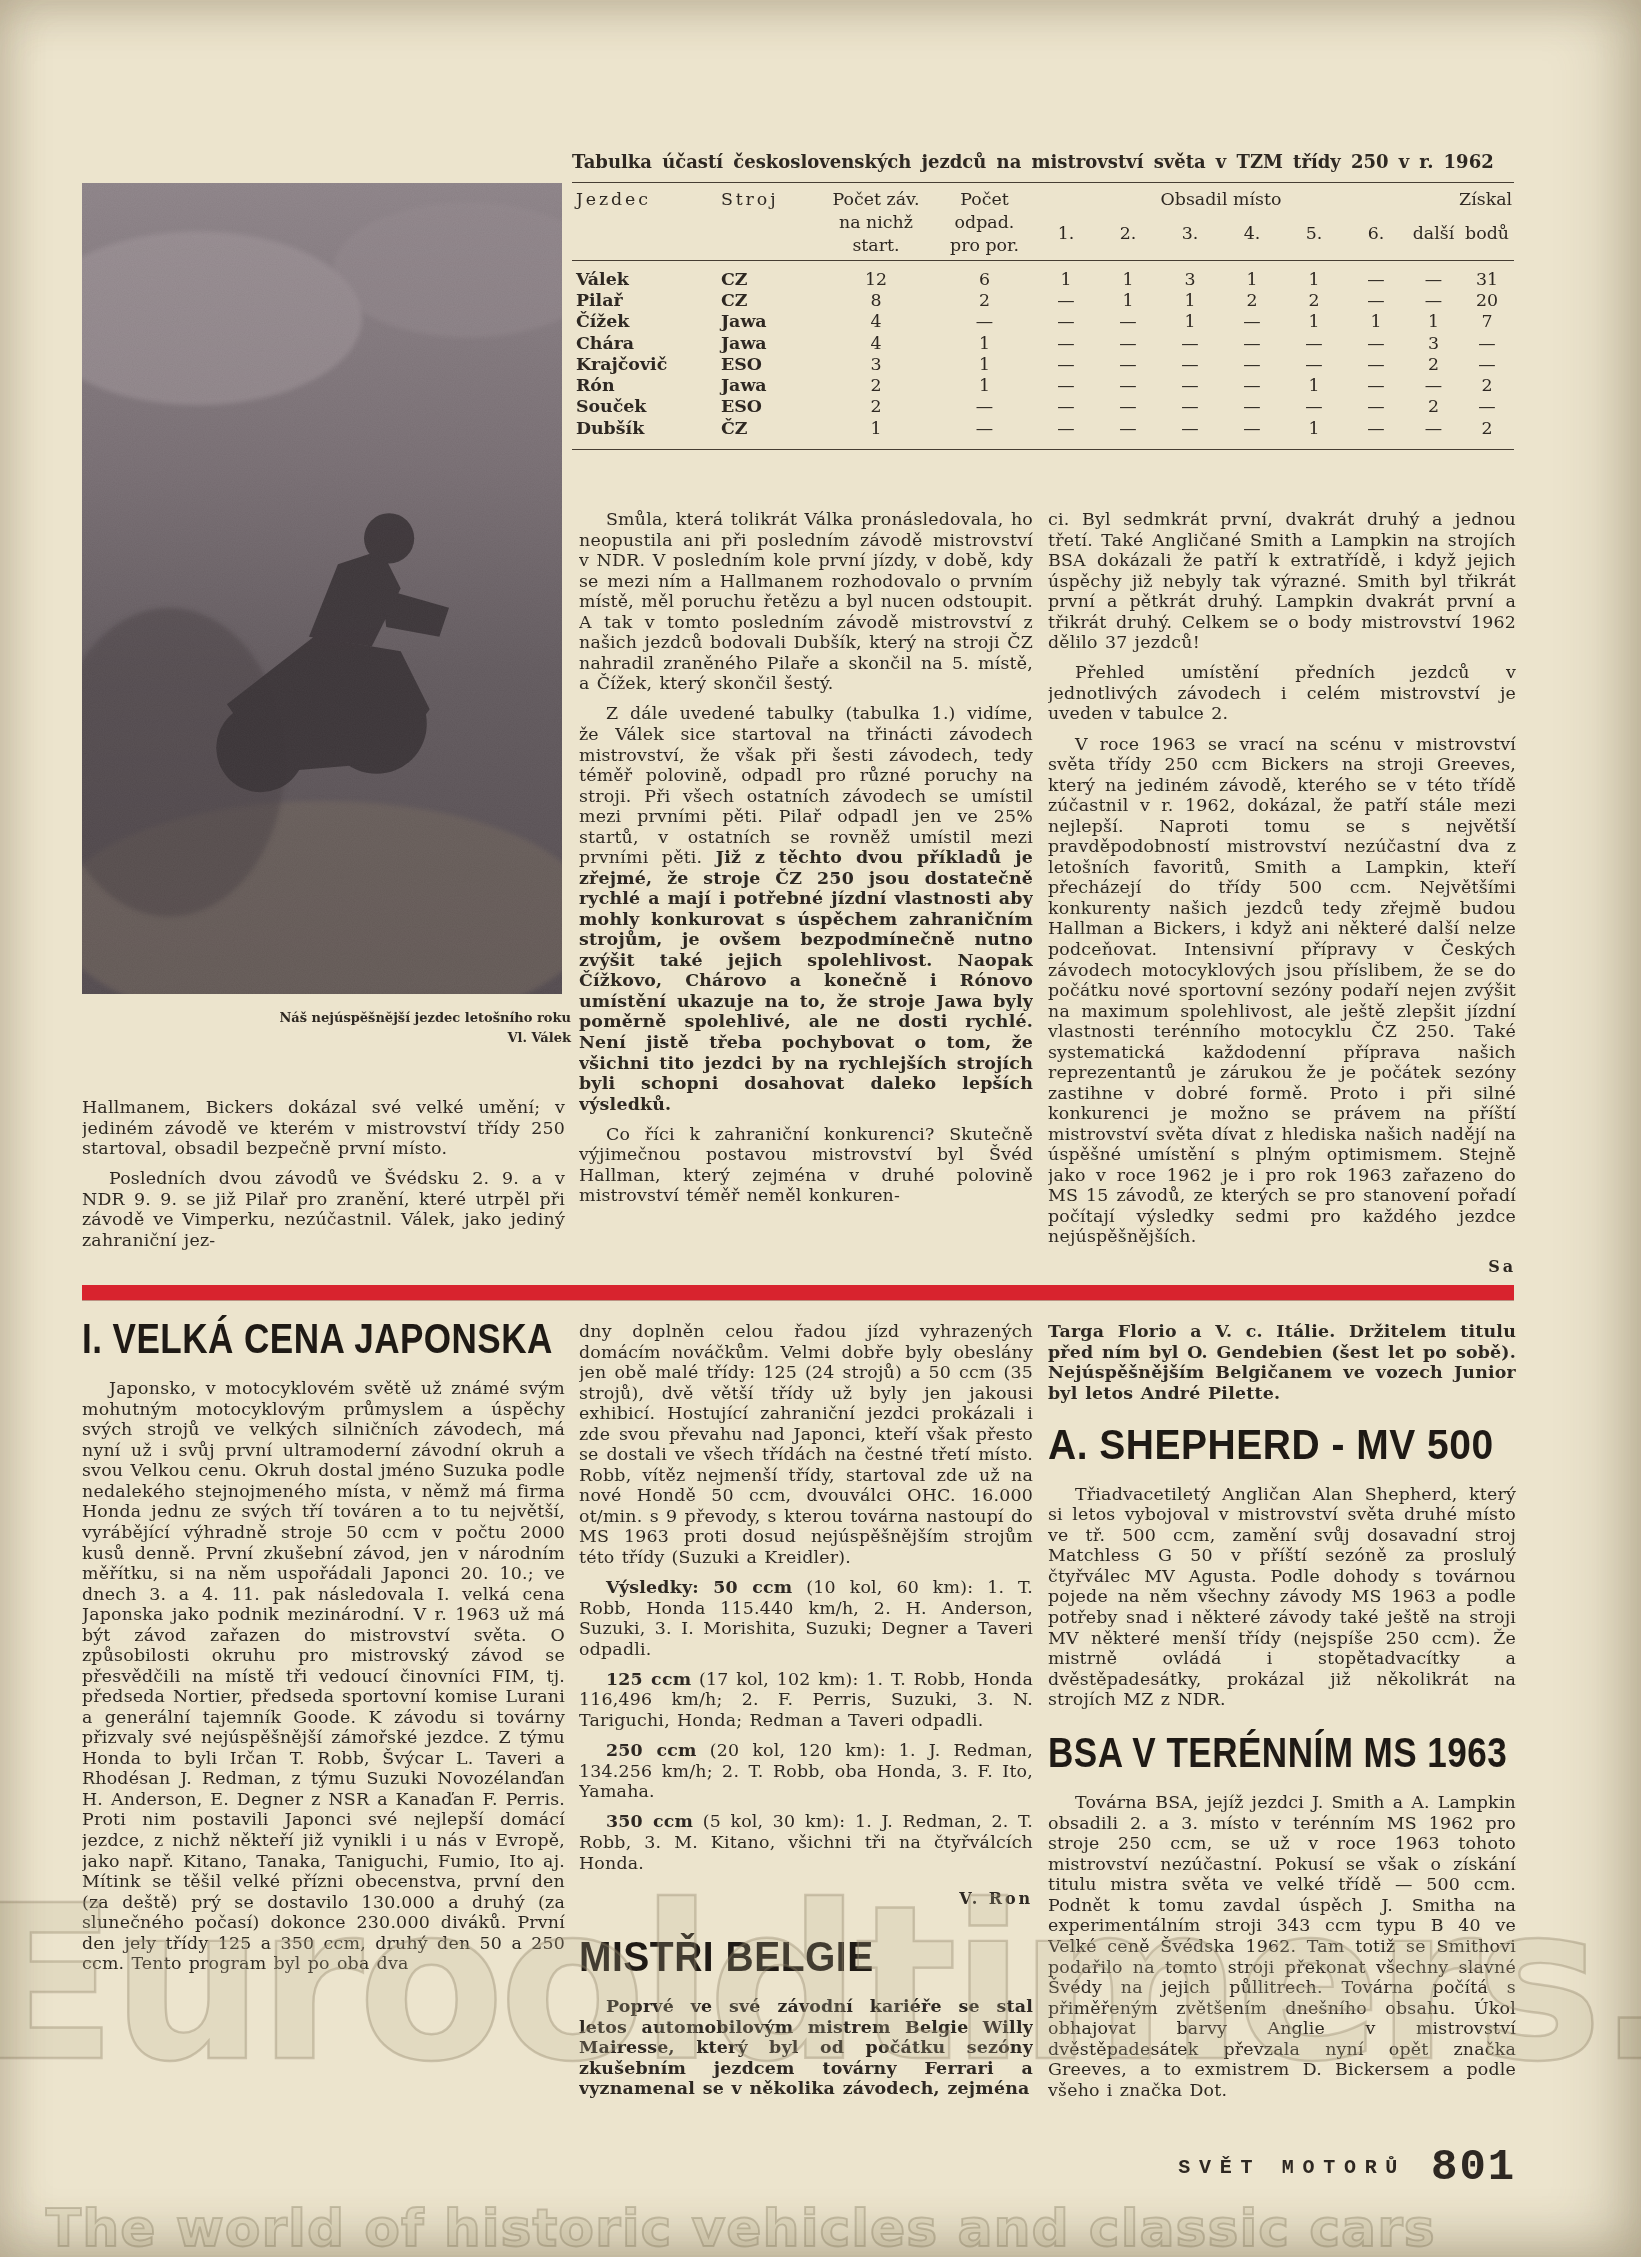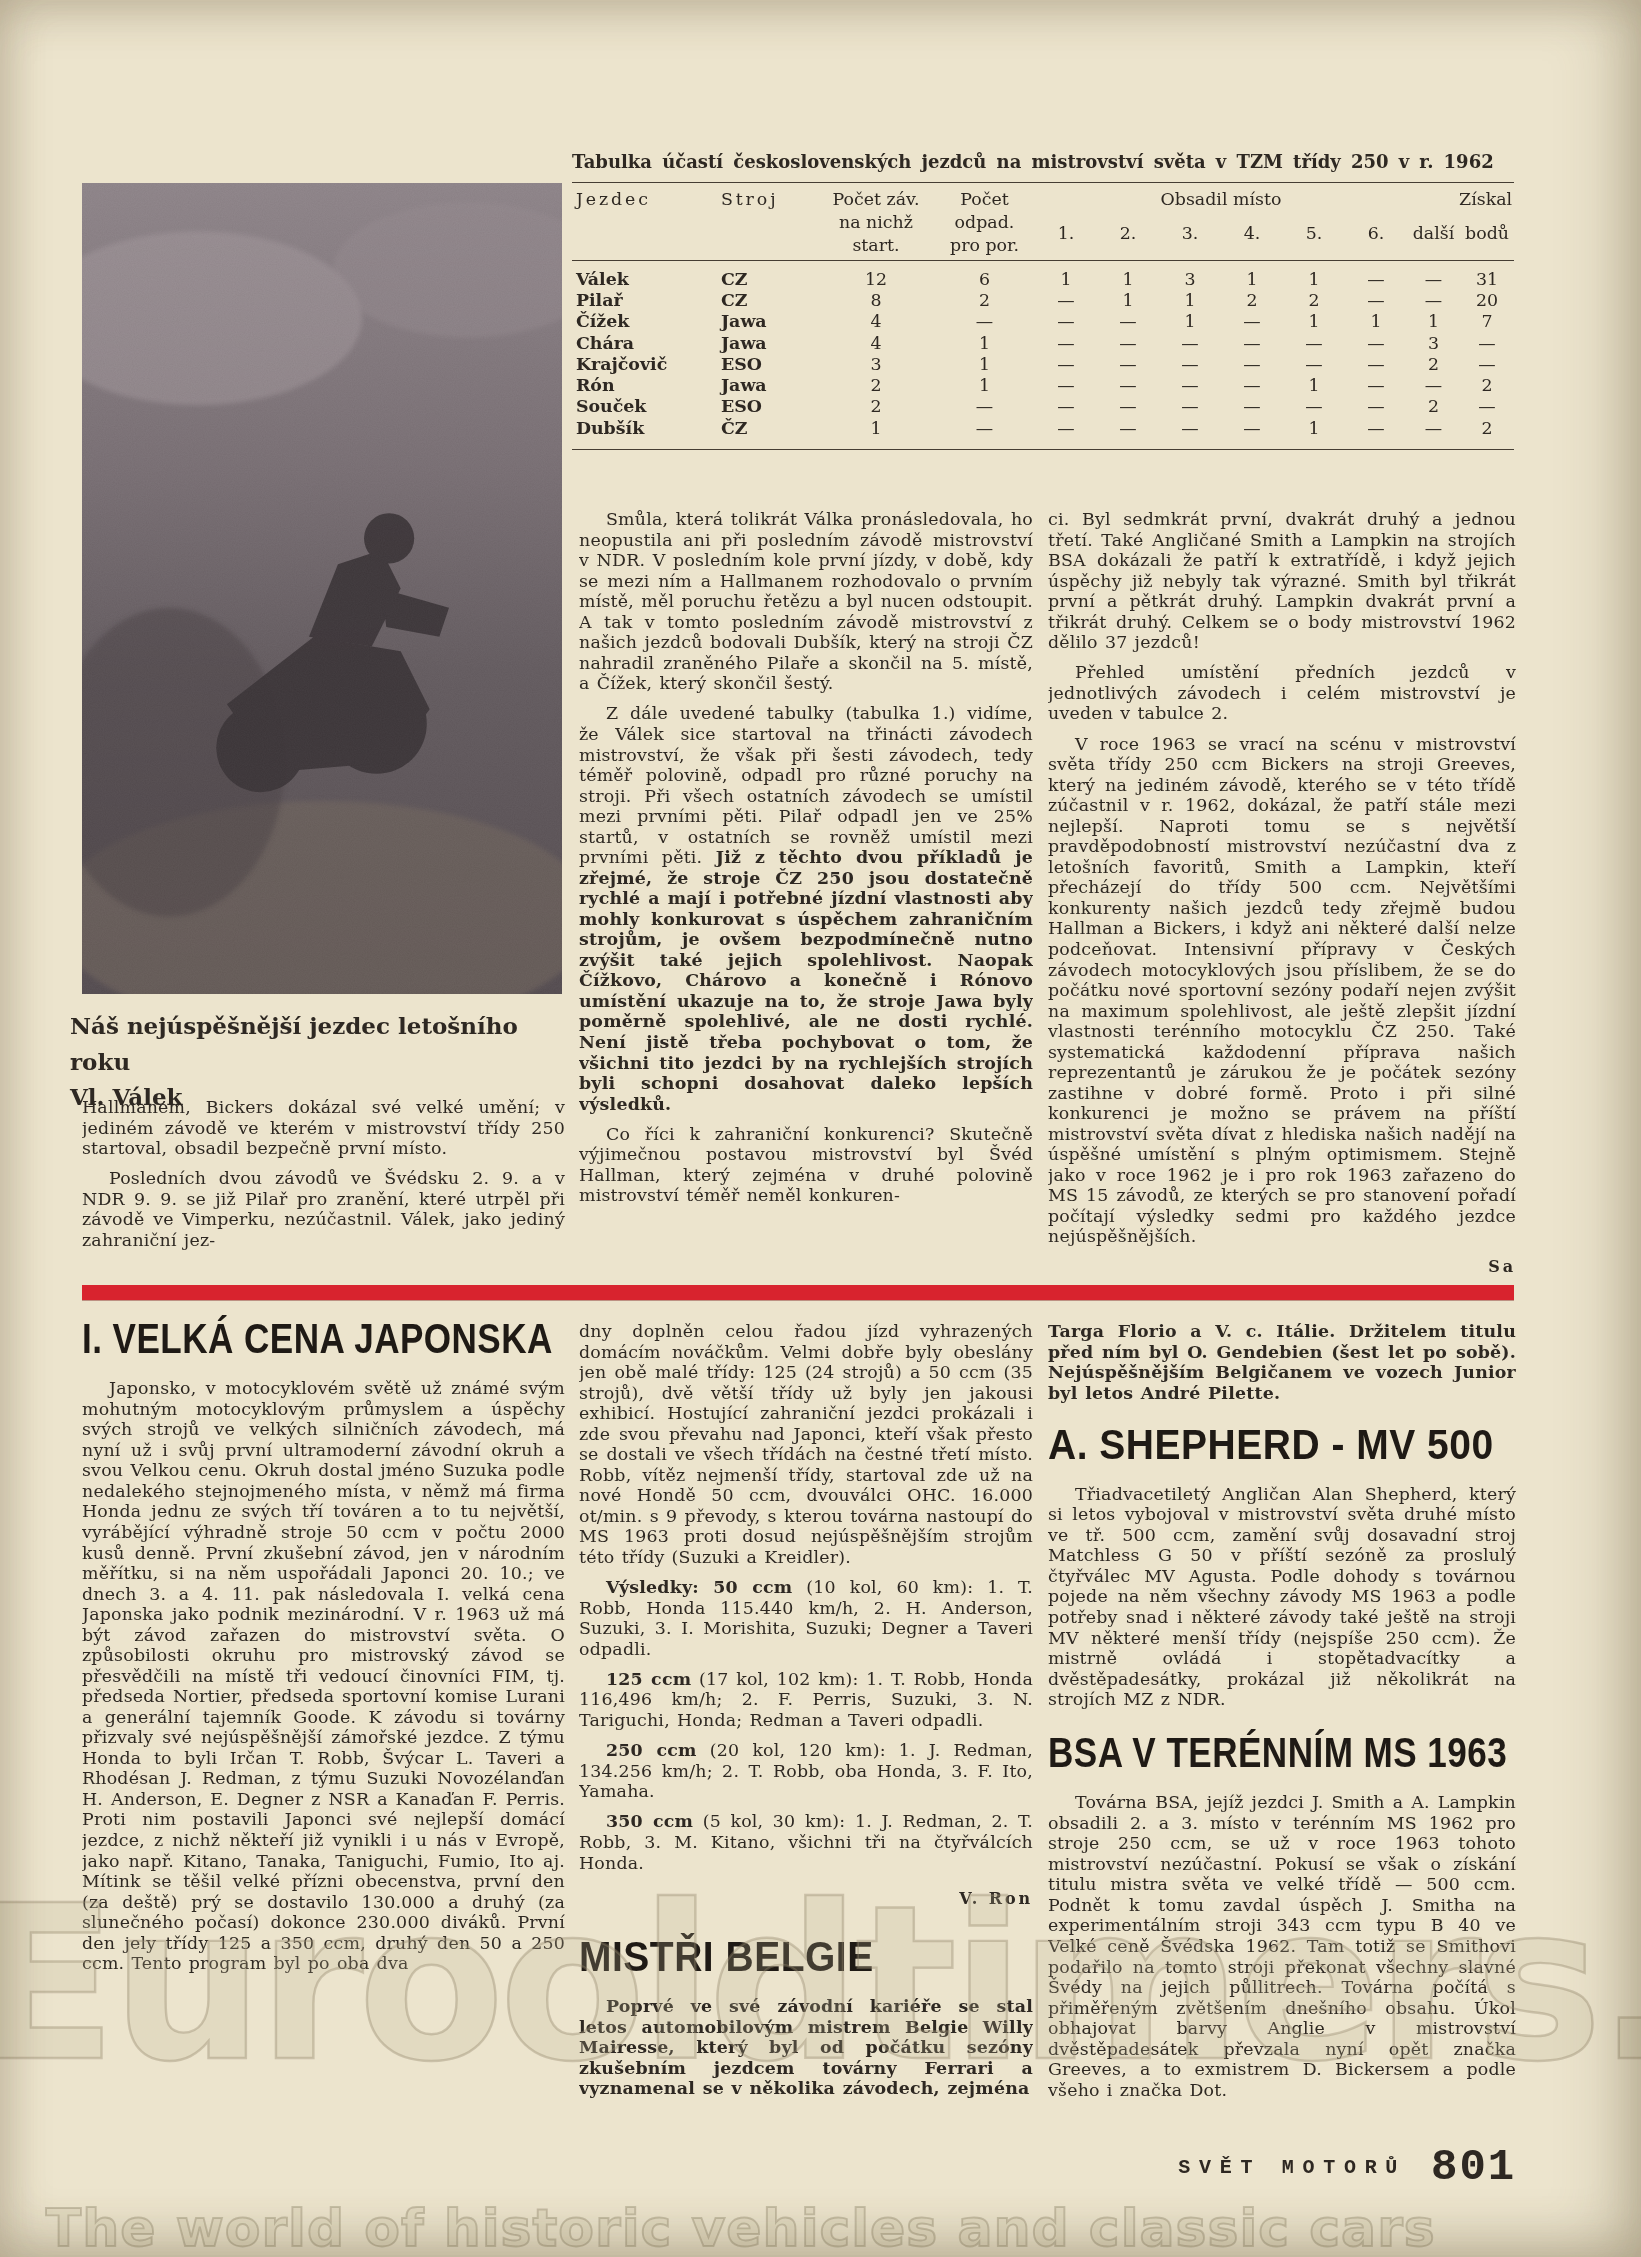--- a/index.html
+++ b/index.html
@@ -22,21 +22,21 @@
   .headline{
     font-family:"Liberation Sans", sans-serif;font-weight:700;
     font-size:39px;letter-spacing:0.5px;color:#1f1a15;white-space:nowrap;
     margin:0 0 19.3px 0;transform:scaleY(1.08);transform-origin:left top;
   }
   .headline.tight{transform:scaleX(.90) scaleY(1.08);}
   .sig{text-align:right;font-weight:700;letter-spacing:2.9px;margin-top:1.9px;}
   
   .photo{left:82px;top:183px;width:480px;height:811px;background:#6d6366;}
   .photo svg{display:block;width:100%;height:100%;}
-  .caption{left:70px;top:1008px;width:483px;text-align:left;font-weight:700;font-size:23px;line-height:1.55;}
+  .caption{left:88px;top:1008px;width:483px;text-align:right;font-weight:700;font-size:13px;line-height:1.55;}
   
   .t1{left:572px;top:151px;width:942px;}
   .t1-title{font-weight:700;font-size:18px;word-spacing:3.9px;margin-bottom:9.7px;white-space:nowrap;}
   .t1-grid{display:grid;grid-template-columns:145px 101px 116px 101px repeat(6,62px) 53px 54px;font-size:17.4px;}
   .t1-head{border-top:1.9px solid #453d33;border-bottom:1.9px solid #453d33;padding:5.8px 0 3.9px 0;}
   .t1-head .cell{display:flex;align-items:flex-start;justify-content:center;text-align:center;line-height:1.3;}
   .t1-head .tl{justify-content:flex-start;padding-left:3.9px;letter-spacing:2.9px;}
   .t1-head .bot{align-items:flex-end;}
   .t1-body{border-bottom:1.9px solid #453d33;padding:7.7px 0 9.7px 0;}
   .t1-body .cell{text-align:center;line-height:1.22;}

